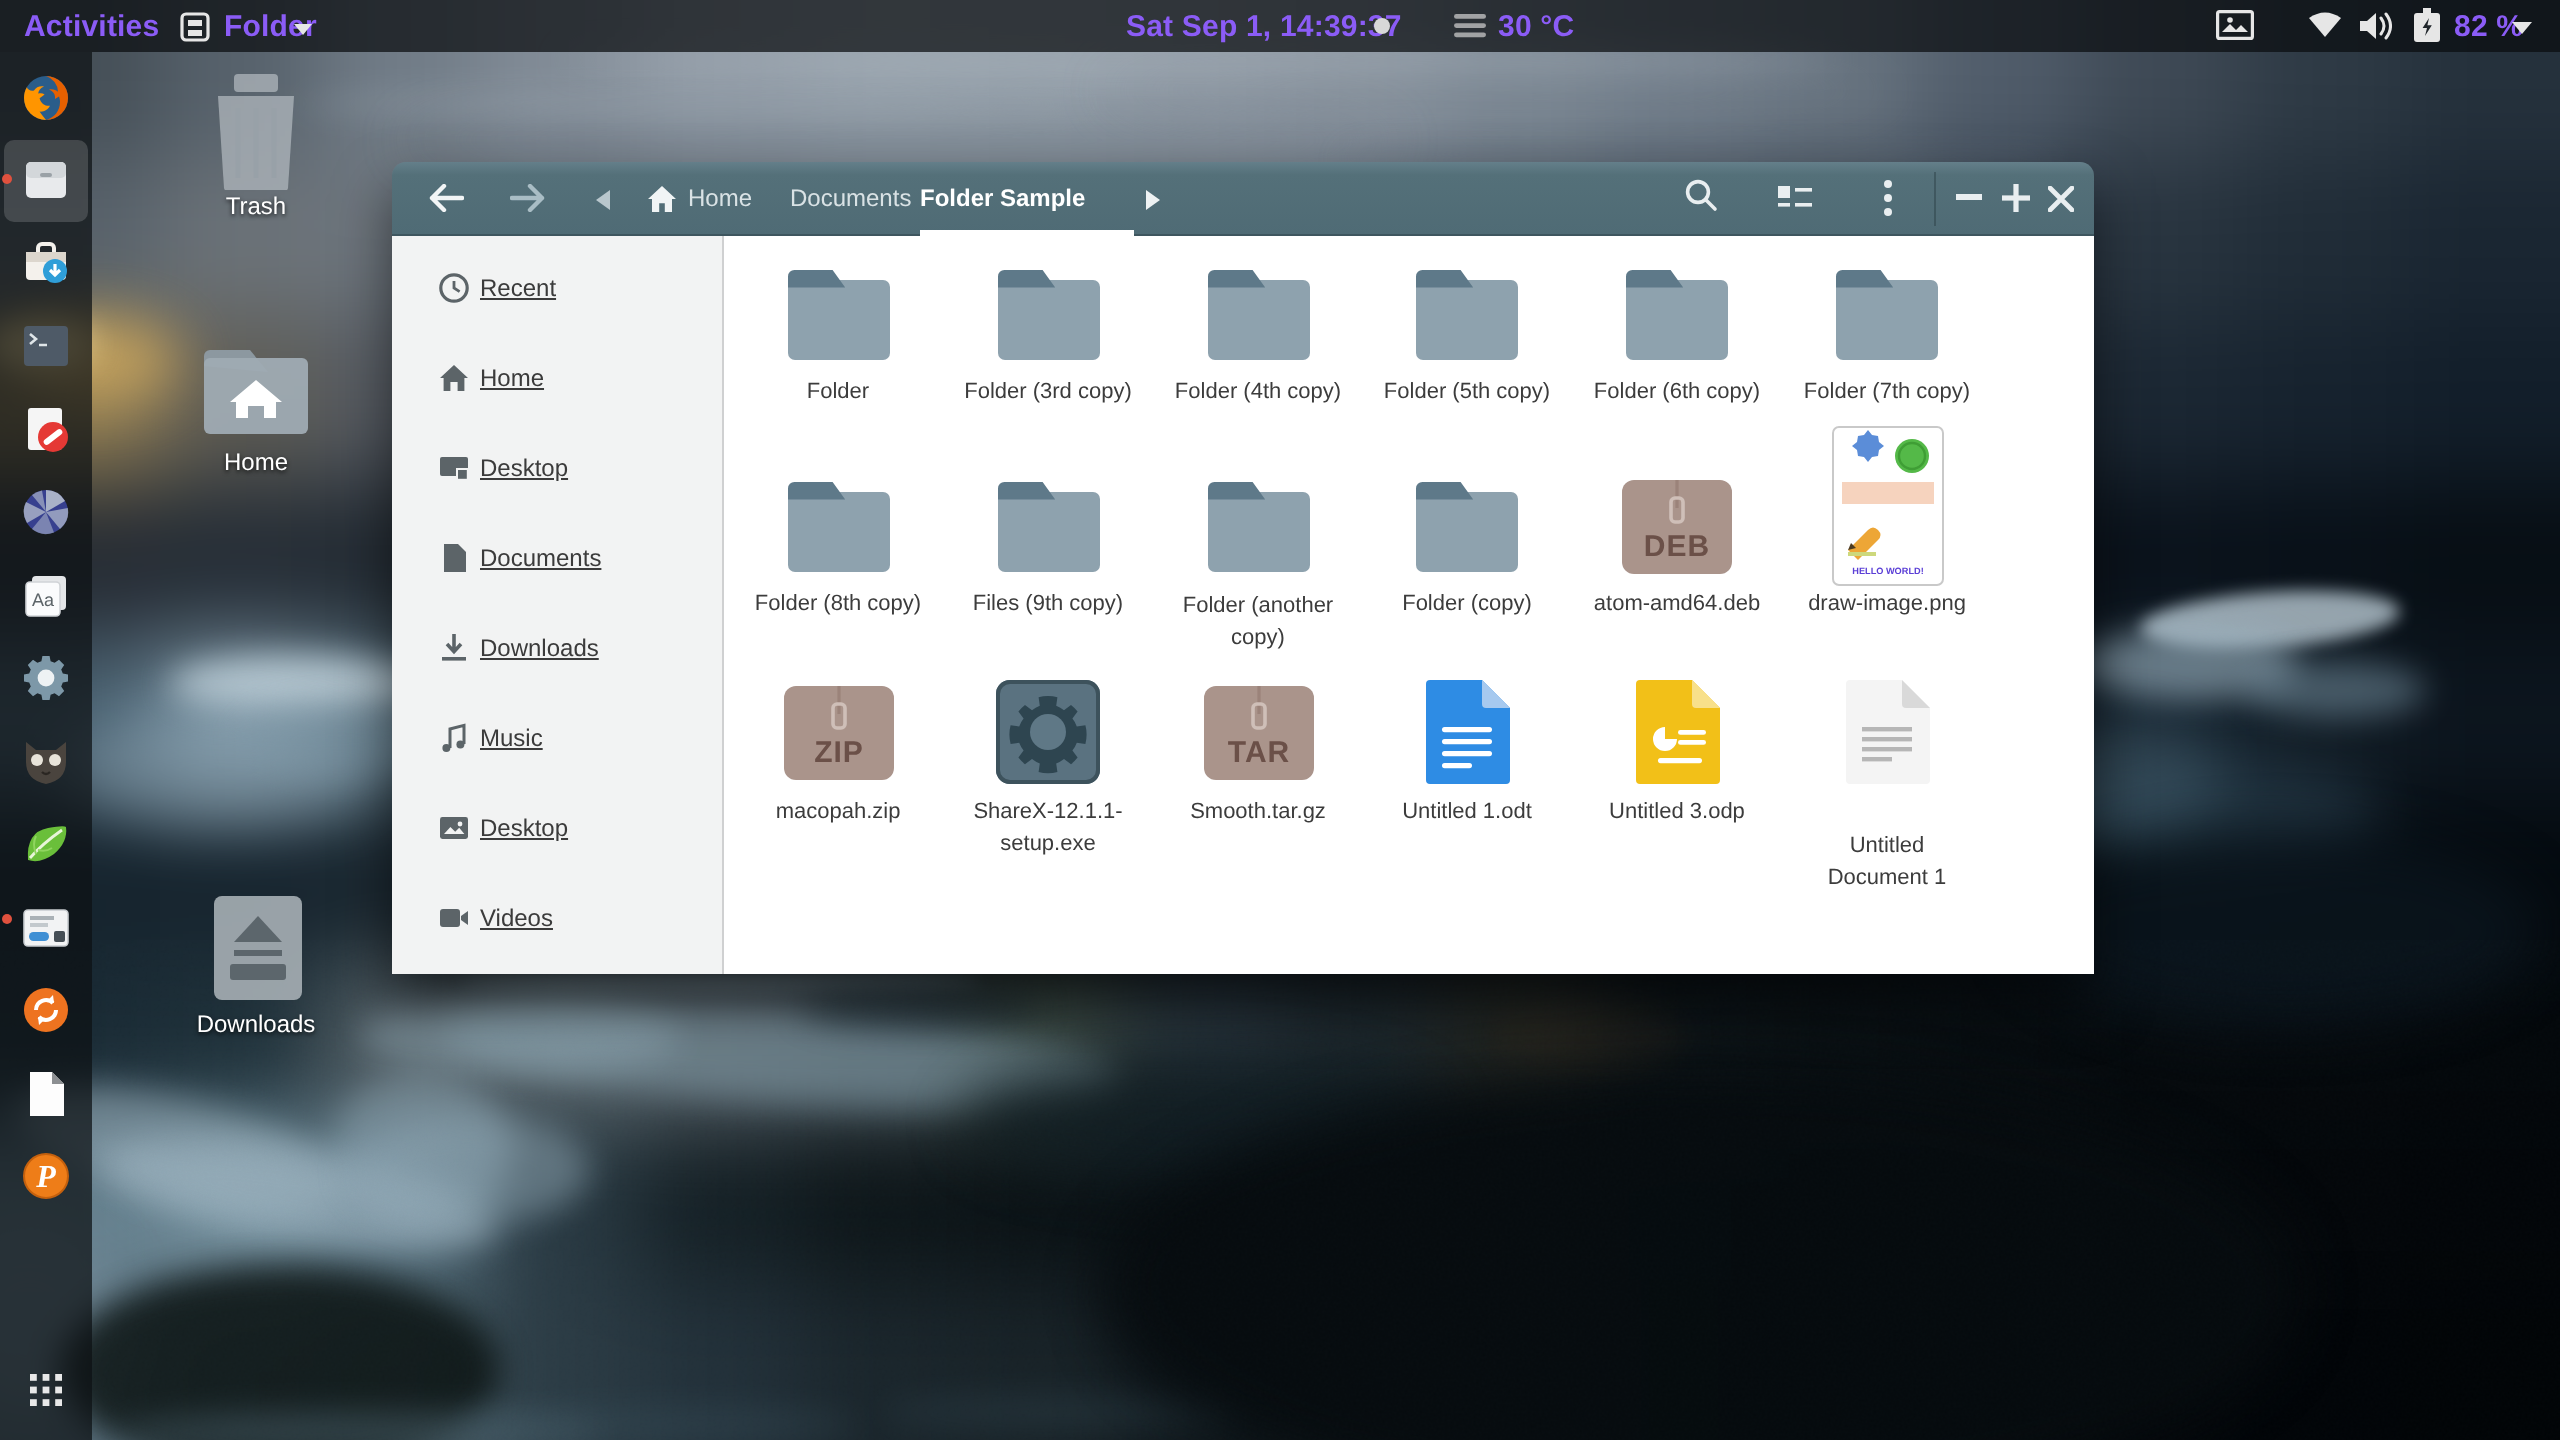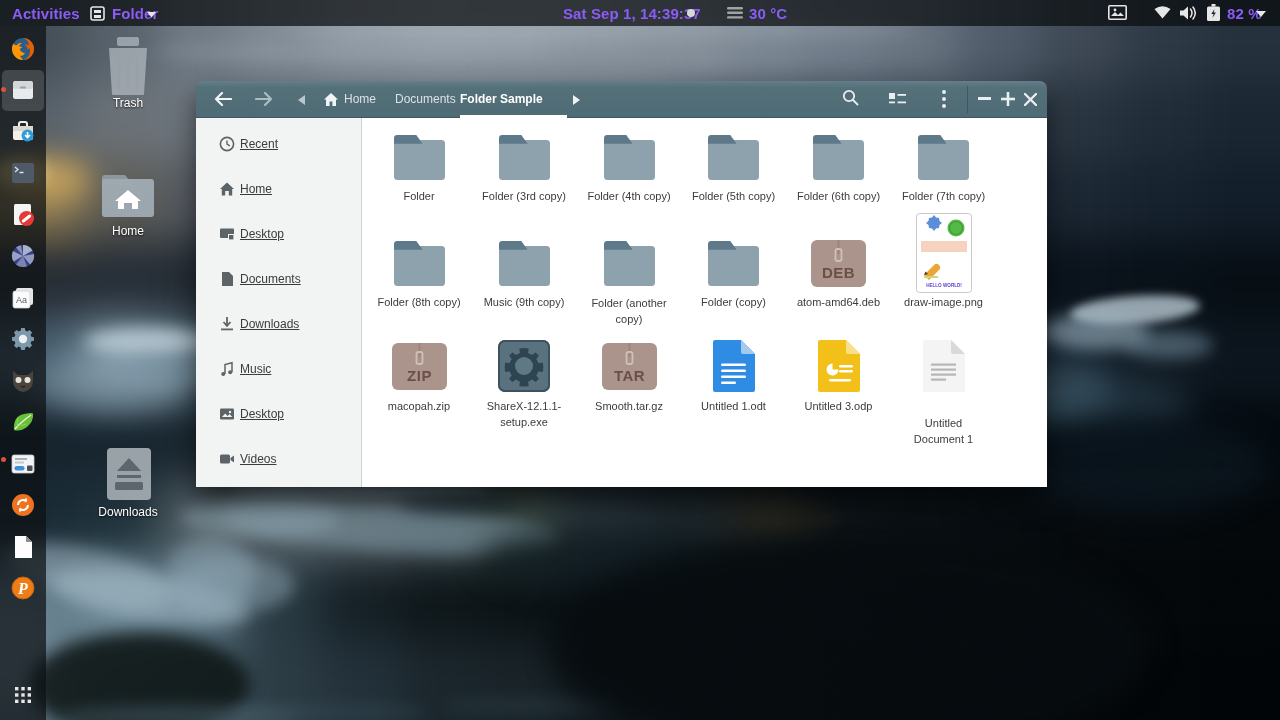--- a/index.html
+++ b/index.html
@@ -678,21 +678,21 @@
           <rect x="8" y="38.5" width="15" height="2.2"></rect>
         </g>
       </svg>
 <div class="clabel" style="left:375px;top:189px">Folder</div>
 <div class="clabel" style="left:480px;top:189px">Folder (3rd copy)</div>
 <div class="clabel" style="left:585px;top:189px">Folder (4th copy)</div>
 <div class="clabel" style="left:689.5px;top:189px">Folder (5th copy)</div>
 <div class="clabel" style="left:794.5px;top:189px">Folder (6th copy)</div>
 <div class="clabel" style="left:899.5px;top:189px">Folder (7th copy)</div>
 <div class="clabel" style="left:375px;top:295px">Folder (8th copy)</div>
-<div class="clabel" style="left:480px;top:295px">Music (9th copy)</div>
+<div class="clabel" style="left:480px;top:295px">Files (9th copy)</div>
 <div class="clabel" style="left:585px;top:296px">Folder (another copy)</div>
 <div class="clabel" style="left:689.5px;top:295px">Folder (copy)</div>
 <div class="clabel" style="left:794.5px;top:295px">atom-amd64.deb</div>
 <div class="clabel" style="left:899.5px;top:295px">draw-image.png</div>
 <div class="clabel" style="left:375px;top:399px">macopah.zip</div>
 <div class="clabel" style="left:480px;top:399px">ShareX-12.1.1-setup.exe</div>
 <div class="clabel" style="left:585px;top:399px">Smooth.tar.gz</div>
 <div class="clabel" style="left:689.5px;top:399px">Untitled 1.odt</div>
 <div class="clabel" style="left:794.5px;top:399px">Untitled 3.odp</div>
 <div class="clabel" style="left:899.5px;top:416px">Untitled Document 1</div>

